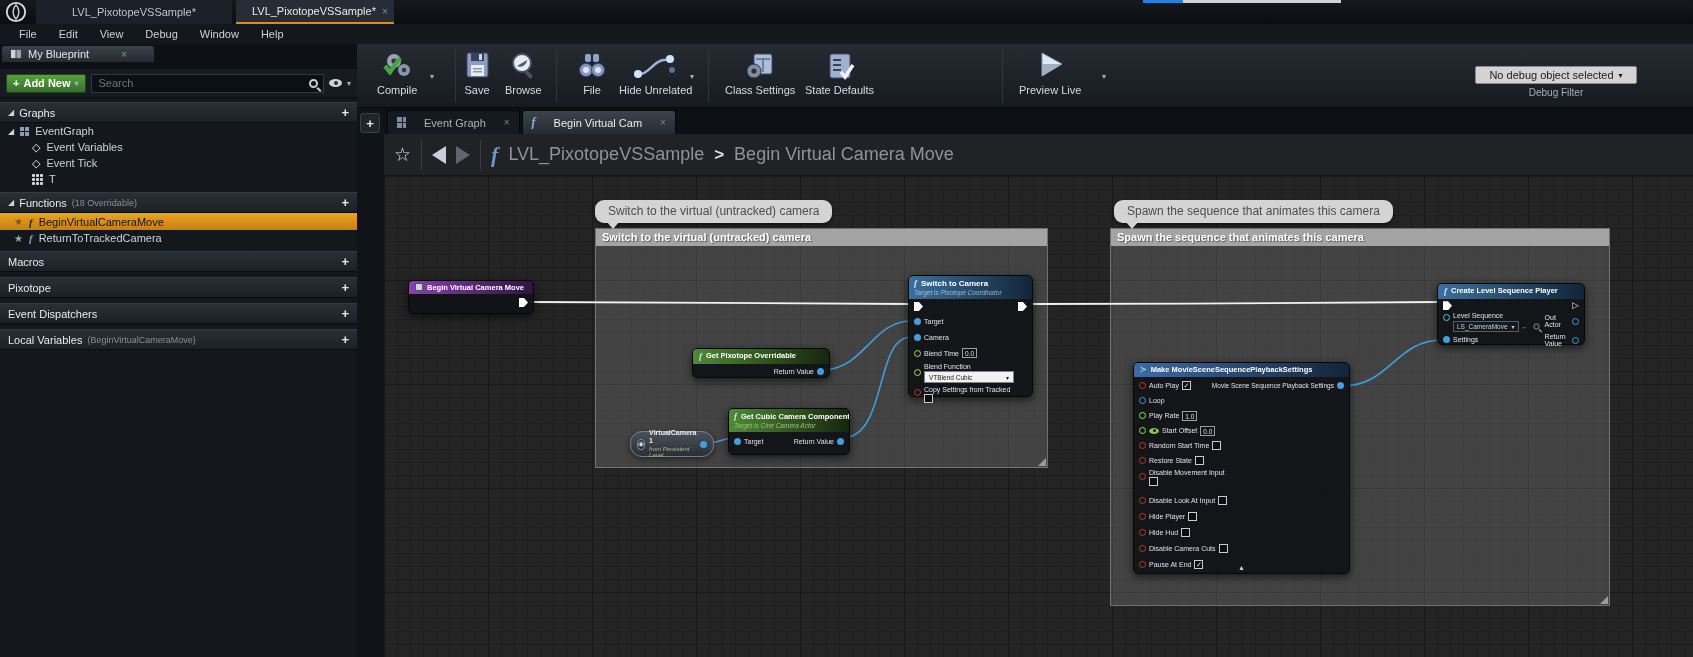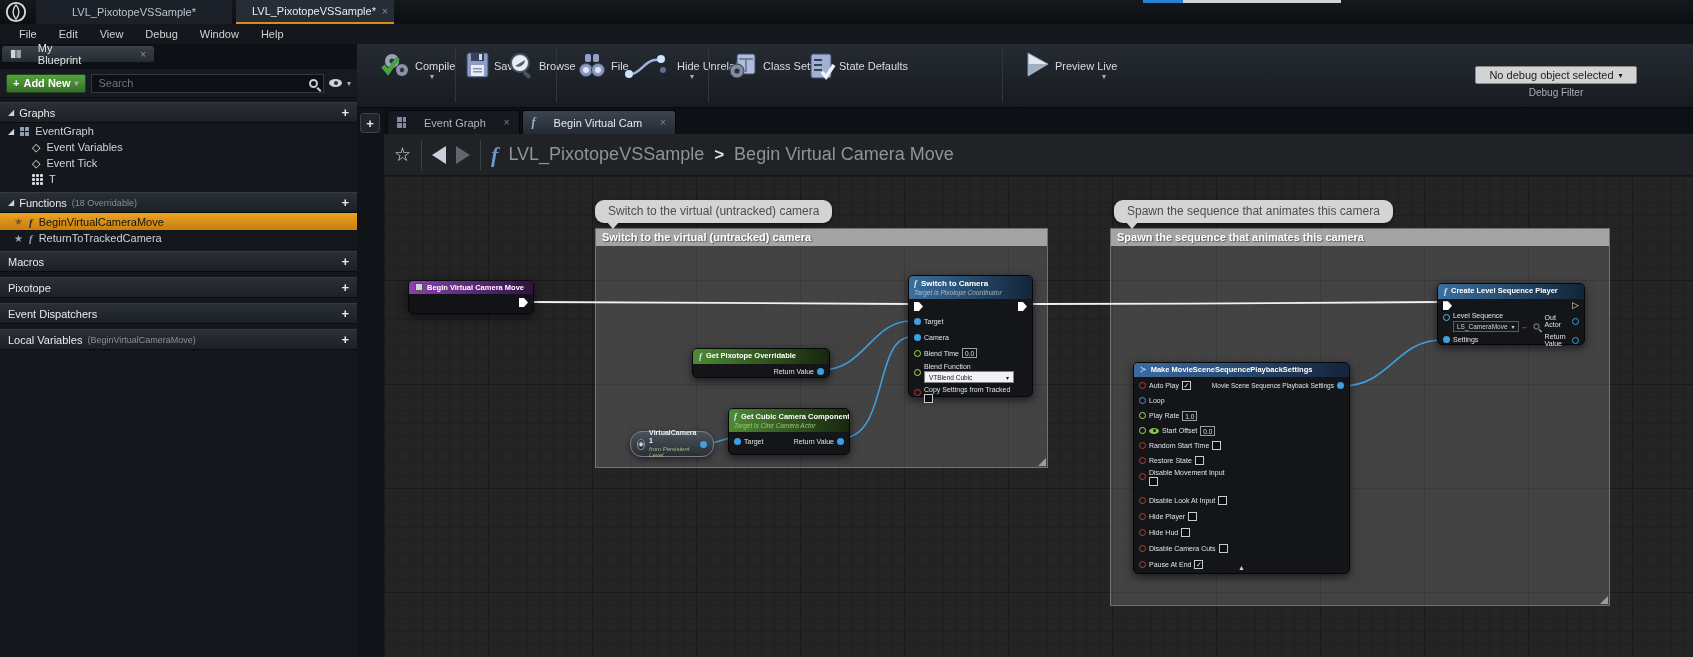--- a/index.html
+++ b/index.html
@@ -17,21 +17,21 @@
   #progress-blue{left:1143px;top:0;width:40px;height:3px;background:#2b7fd4}
   #progress-light{left:1183px;top:0;width:158px;height:3px;background:#cfd3d8}
 
   
   #menubar{left:0;top:24px;width:1693px;height:20px;background:#14171c;display:flex;align-items:center;padding-left:8px}
   .menu-item{padding:0 11px;font-size:11px;color:#cfd2d6}
 
   
   #leftpanel{left:0;top:44px;width:357px;height:613px;background:#11151a;border-right:1px solid #000}
   #lp-tabbar{left:0;top:0;width:357px;height:25px;background:#0d1014}
-  #lp-tab{left:2px;top:2px;width:152px;height:16px;background:linear-gradient(#3a414b,#262b31);border-radius:3px 3px 0 0;display:flex;align-items:center;gap:16px;padding:0 8px;font-size:11px;color:#e4e7ea}
+  #lp-tab{left:2px;top:2px;width:152px;height:16px;background:linear-gradient(#3a414b,#262b31);border-radius:3px 3px 0 0;display:flex;align-items:center;gap:6px;padding:0 8px;font-size:11px;color:#e4e7ea}
   #lp-toolbar{left:0;top:25px;width:357px;height:29px;background:#171b21;display:flex;align-items:center;padding:0 6px;gap:5px;border-bottom:1px solid #0a0c0f}
   #addnew{height:19px;background:linear-gradient(#58a13f,#35702a);border:1px solid #1f4519;border-radius:2px;display:flex;align-items:center;gap:4px;padding:0 6px;font-size:11px;font-weight:bold;color:#fff}
   #searchbox{flex:1;height:19px;background:#0c0f13;border:1px solid #32383f;display:flex;align-items:center;padding:0 5px}
   #searchbox input{flex:1;background:transparent;border:none;outline:none;color:#c5cad0;font-size:11px;font-family:"Liberation Sans",sans-serif}
   #searchbox input::placeholder{color:#6f767d}
   .lens{position:relative;width:9px;height:9px;border:2px solid #c9ced4;border-radius:50%;flex:none}
   .lens::after{content:'';position:absolute;width:2px;height:5px;background:#c9ced4;transform:rotate(-45deg);left:7px;top:6px}
   .eye{width:13px;height:8px;background:#cdd3da;border-radius:50%;position:relative}
   .eye::after{content:'';position:absolute;left:5px;top:2px;width:4px;height:4px;border-radius:50%;background:#2a2e33}
   .caret{font-size:8px;color:#aab0b6}
@@ -47,21 +47,21 @@
   .lp-row.selected{background:linear-gradient(#eda221,#c77f0e);color:#141414;height:17px}
   .fx{font-family:"Liberation Serif",serif;font-style:italic;font-weight:bold}
   .star{font-size:10px}
   .gicon{display:inline-grid;grid-template-columns:4px 4px;grid-auto-rows:4px;gap:1px}
   .gicon i{background:#8f9bb0;display:block}
   .dots{display:inline-grid;grid-template-columns:repeat(3,3px);grid-auto-rows:3px;gap:1px}
   .dots i{background:#d7dbe0;display:block;border-radius:1px}
 
   
   #toolbar{left:357px;top:44px;width:1336px;height:64px;background:linear-gradient(#262b33,#171b20);border-bottom:1px solid #07090b}
-  .tbtn{position:absolute;top:6px;display:flex;flex-direction:row;align-items:center;gap:2px;color:#d8dbdf;font-size:11px}
+  .tbtn{position:absolute;top:6px;display:flex;flex-direction:column;align-items:center;gap:2px;color:#d8dbdf;font-size:11px}
   .tdrop{position:absolute;top:28px;font-size:8px;color:#aab0b6}
   .tdivider{position:absolute;top:4px;width:1px;height:54px;background:#0c0e11;border-right:1px solid #31363d}
   #debugbox{position:absolute;left:1118px;top:22px;width:162px;height:18px;background:#d3d3d3;border:1px solid #8a8a8a;border-radius:2px;color:#1c1c1c;font-size:11px;display:flex;align-items:center;justify-content:center;gap:5px}
   #debuglabel{position:absolute;left:1118px;top:43px;width:162px;text-align:center;font-size:10px;color:#a9aeb4}
 
   
   #splitter{left:357px;top:108px;width:27px;height:549px;background:#101318}
   #splitter .plusbox{position:absolute;left:3px;top:5px;width:20px;height:20px;background:#20252c;border:1px solid #3a414b;border-radius:3px;color:#e8eaed;font-weight:bold;font-size:13px;display:flex;align-items:center;justify-content:center}
   #gtabbar{left:384px;top:108px;width:1309px;height:26px;background:#0d1014;display:flex;align-items:flex-end;gap:2px;padding-left:3px}
   .gtab{height:24px;border-radius:3px 3px 0 0;display:flex;align-items:center;gap:18px;padding:0 9px;font-size:11px;border:1px solid #05070a;border-bottom:none}

